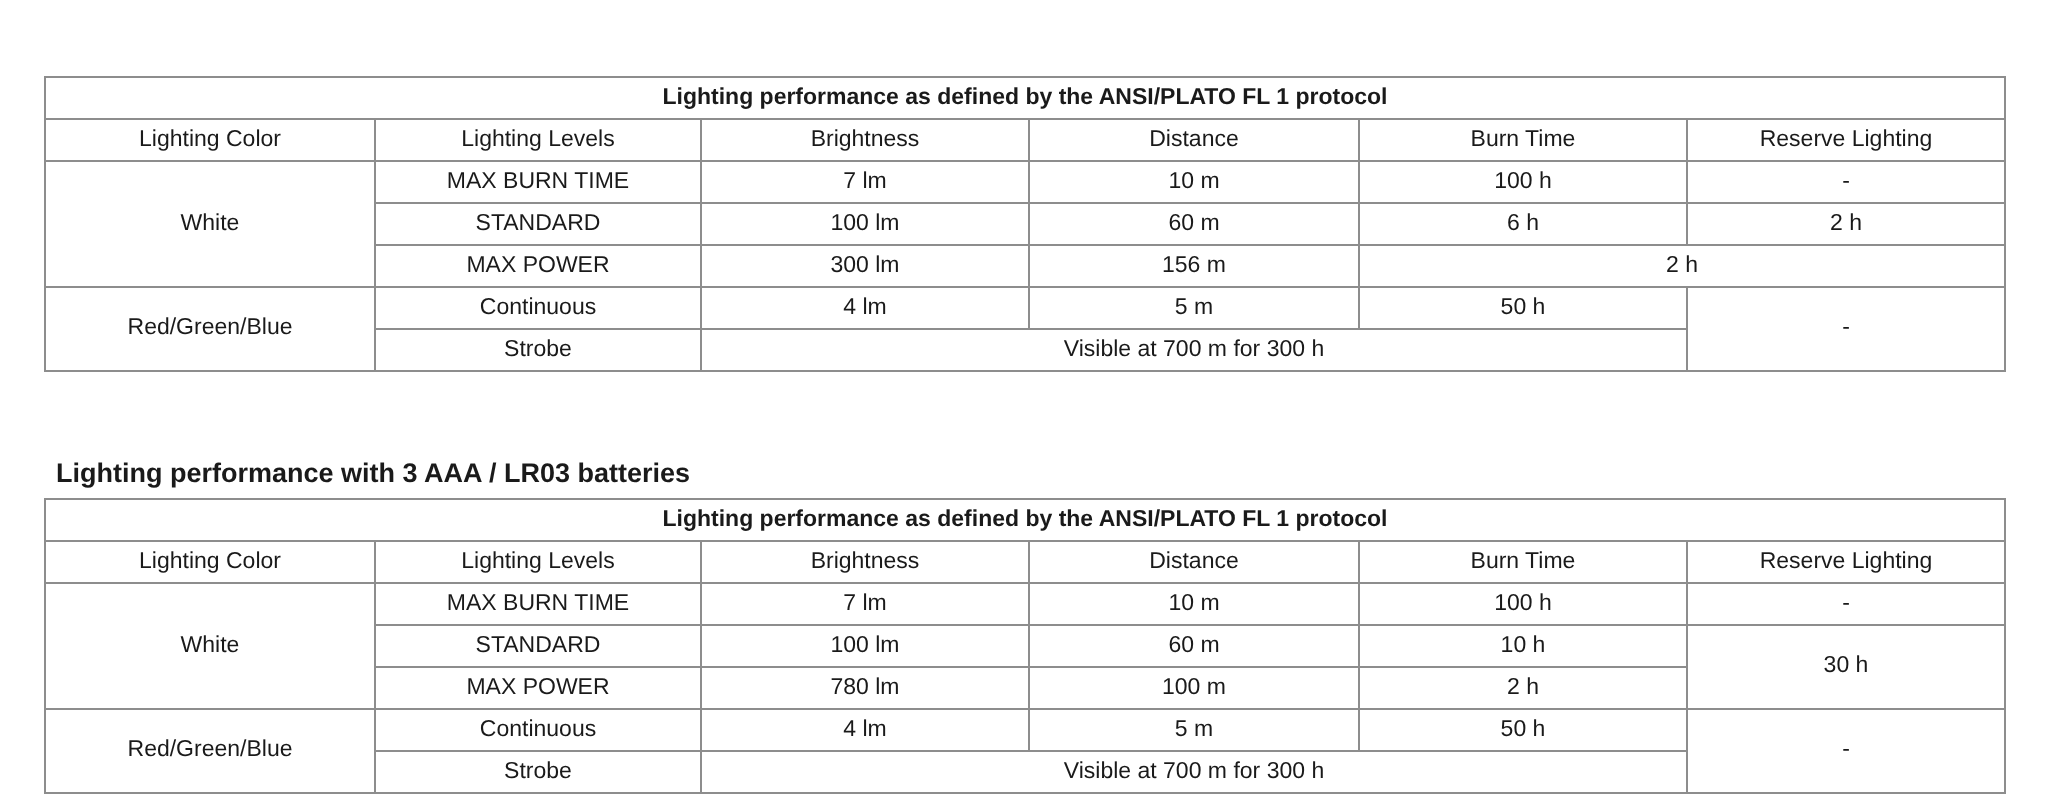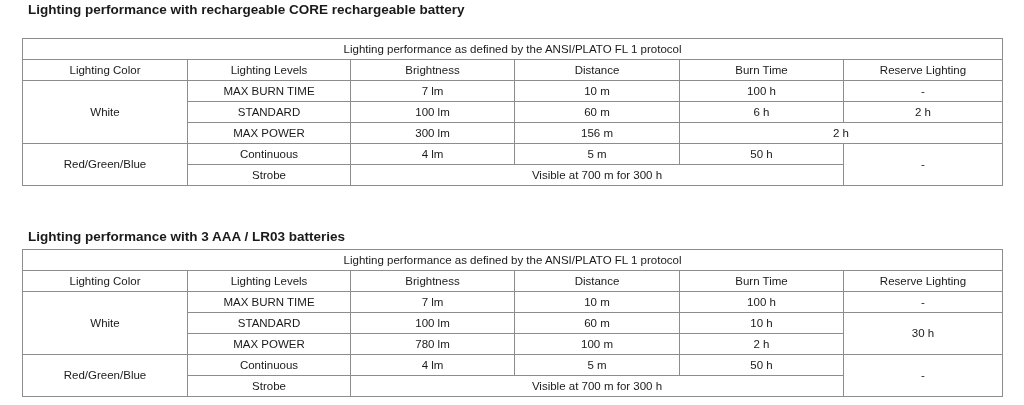--- a/index.html
+++ b/index.html
@@ -44,28 +44,27 @@
     height: 20px;
     padding: 0 2px;
     text-align: center;
     vertical-align: middle;
     font-size: 11.5px;
     line-height: 1.1;
     color: #1a1a1a;
     overflow: hidden;
     white-space: nowrap;
   }
-  td.protocol-header { font-size: 11.5px; }
+  td.protocol-header { font-size: 11.5px; font-weight: bold; }
 </style>
 </head>
 <body>
 
 <div class="page">
 
-  <h2 class="section-title" id="title-core">Lighting performance with rechargeable CORE rechargeable battery</h2>
 
   <table class="spec-table" id="table-core">
     <colgroup>
       <col style="width:165px">
         <col style="width:163px">
         <col style="width:164px">
       <col style="width:165px">
         <col style="width:164px">
         <col style="width:159px">
     </colgroup>

